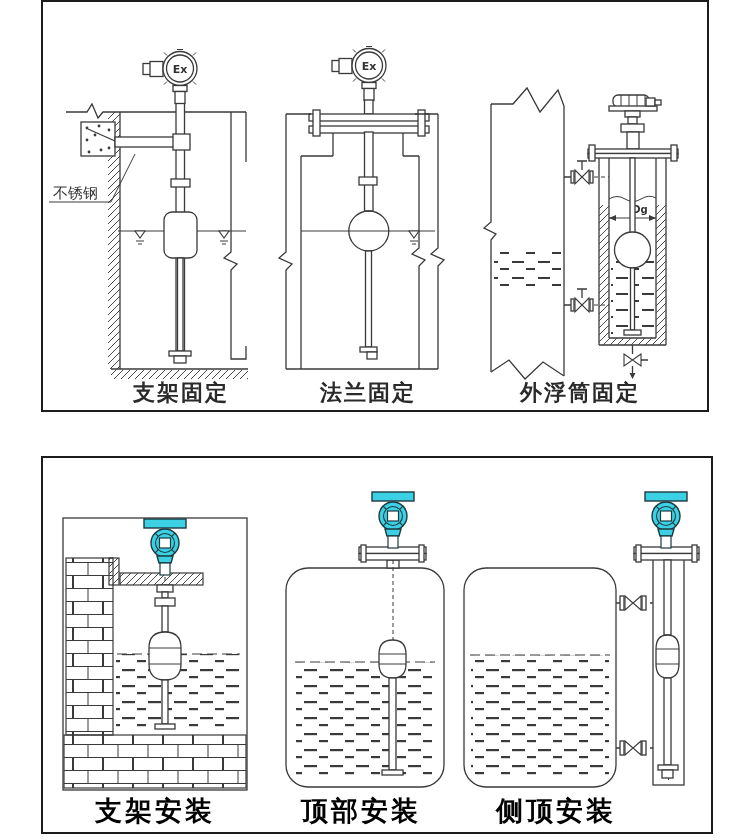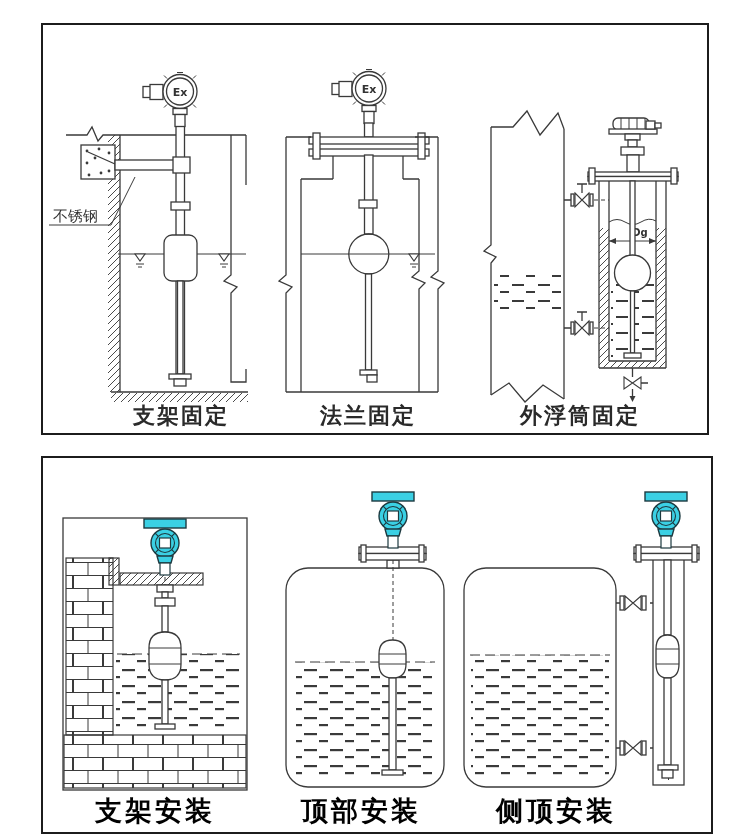--- a/index.html
+++ b/index.html
@@ -1,19 +1,19 @@
 <!DOCTYPE html>
 <html><head>
 <meta charset="utf-8">
 <style>
   html,body{margin:0;padding:0;background:#fff;}
   .page{position:relative;width:750px;height:840px;background:#fff;overflow:hidden;
         font-family:"DejaVu Sans",sans-serif;}
   .panel{position:absolute;border:2px solid #1c1c1c;background:#fff;}
-  .panel.top{left:41px;top:23px;width:664px;height:408px;}
+  .panel.top{left:41px;top:0;width:664px;height:408px;}
   .panel.bottom{left:41px;top:456px;width:668px;height:374px;}
   svg{display:block;}
   .ln{stroke:#3a3a3a;stroke-width:1.3;fill:none;}
   .ln2{stroke:#3a3a3a;stroke-width:1;fill:none;}
   .lnw{fill:#fff;stroke:#3a3a3a;stroke-width:1.3;}
   .lnt{fill:none;stroke:#3a3a3a;stroke-width:1.3;}
   .dash{stroke:#3a3a3a;stroke-width:1;fill:none;stroke-dasharray:4 3;}
   .dot{fill:#3a3a3a;}
   .tri{fill:#fff;stroke:#3a3a3a;stroke-width:1.1;}
   .cap-top{font-size:22px;font-weight:700;fill:#2a2a2a;letter-spacing:2px;text-anchor:middle;}

